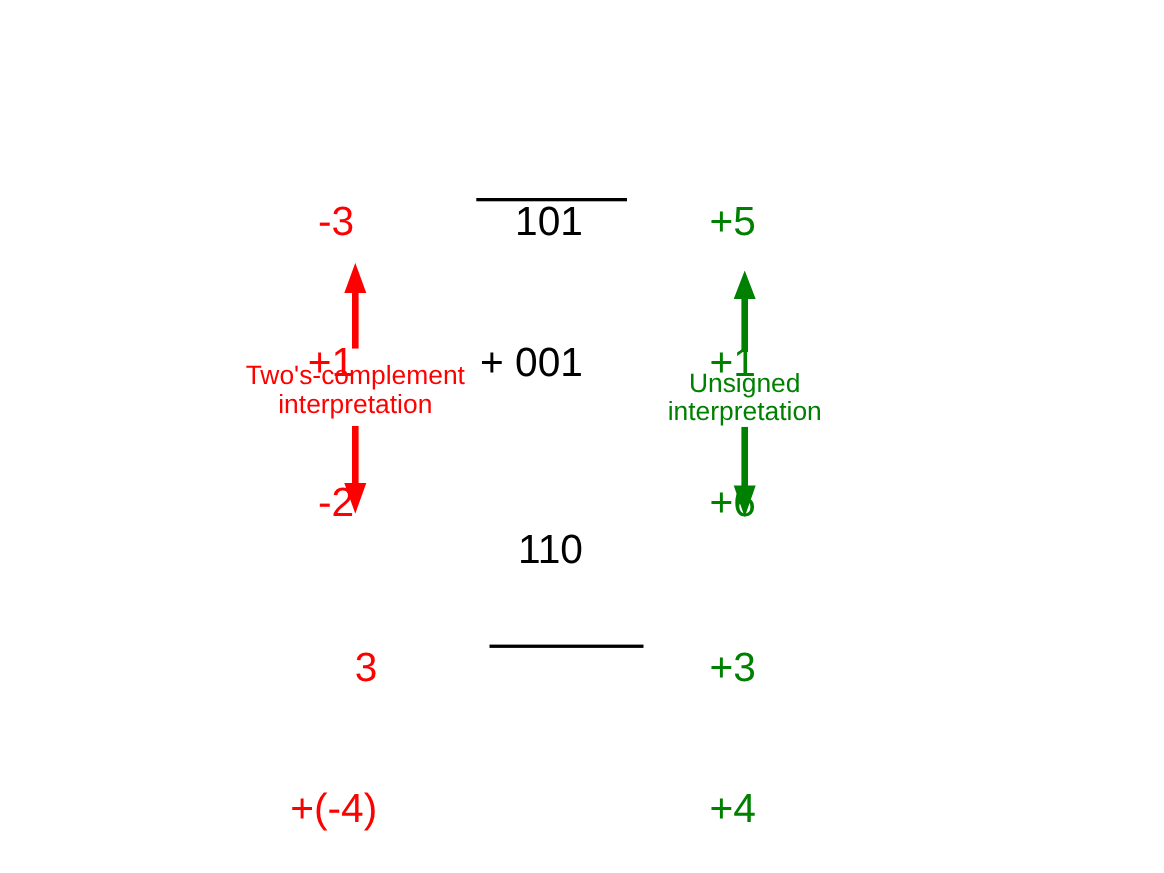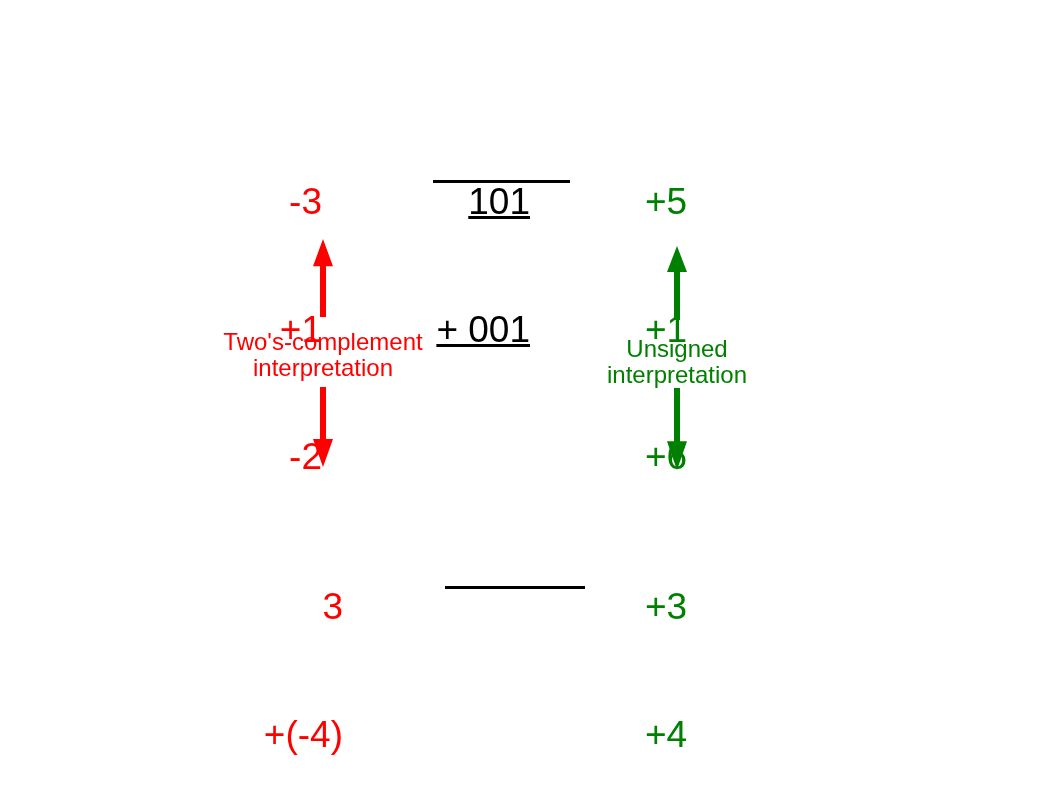--- a/index.html
+++ b/index.html
@@ -15,21 +15,21 @@
   .num-col {
     position: absolute;
     font-size: 37px;
     line-height: 42.5px;
     white-space: pre;
   }
   .align-right { text-align: right; }
   .col-red   { color: #ff0000; }
   .col-green { color: #008000; }
   .col-black { color: #000000; }
-  .binary-row-top    { padding-right: 40px; text-decoration: underline; }
+  .binary-row-top    { padding-right: 40px; }
   .binary-row-bottom { padding-right: 35px; }
   .sum-line {
     position: absolute;
     left: 0; right: 0;
     height: 3px;
     background: #000000;
   }
   .interp-label {
     position: absolute;
     font-size: 24px;
@@ -46,20 +46,21 @@
   <div class="num-col col-red align-right" style="left:222px; top:96px; width:100px;">
     <div>-3</div>
     <div>+1</div>
     <div>-2</div>
   </div>
 
   <div class="num-col col-black align-right" style="left:433px; top:96px; width:137px;">
     <div class="binary-row-top">101</div>
     <div class="binary-row-top">+ 001</div>
     <div class="sum-line" style="top:84px;"></div>
+    <div class="binary-row-top">110</div>
   </div>
 
   <div class="num-col col-green" style="left:645px; top:96px;">
     <div>+5</div>
     <div>+1</div>
     <div>+6</div>
   </div>
 
   <svg class="arrow" style="left:311px; top:239px;" width="24" height="78" viewBox="0 0 24 80" preserveAspectRatio="none">
     <polygon points="12,0 22,28 15,28 15,80 9,80 9,28 2,28" fill="#ff0000"></polygon>

